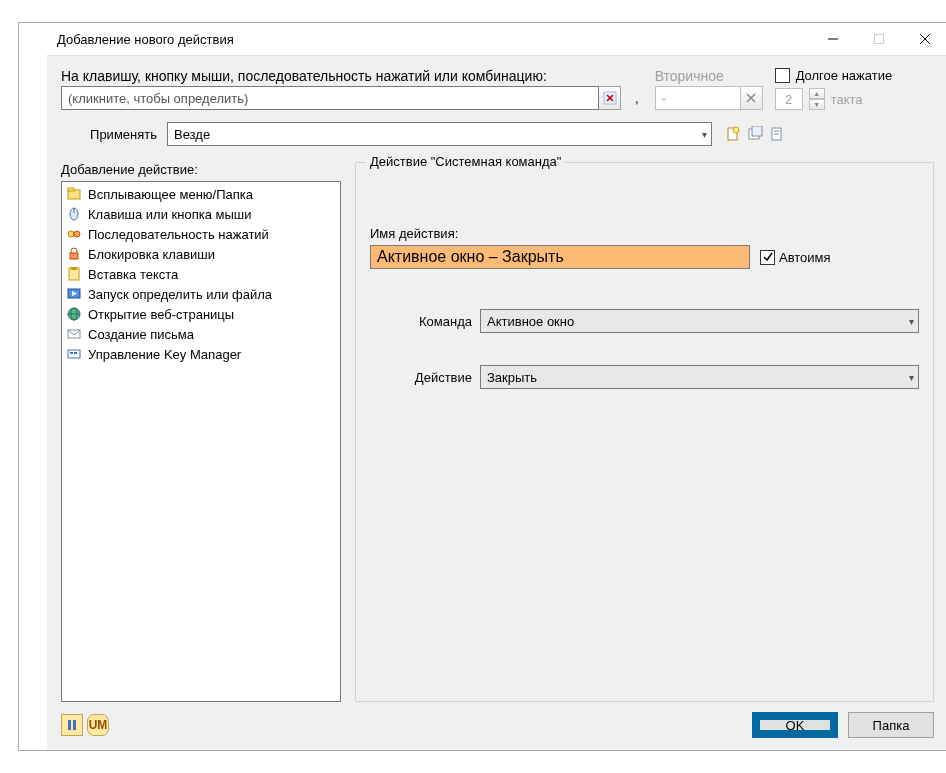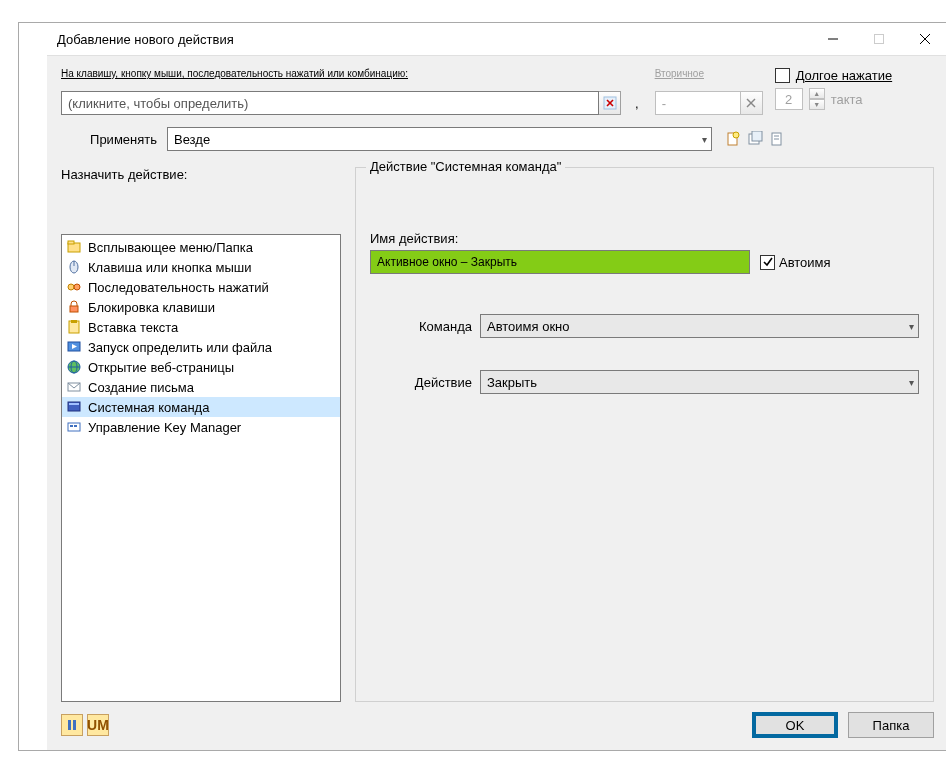--- a/index.html
+++ b/index.html
@@ -51,21 +51,21 @@
     position:relative;
   }
 
   
   .row1 {
     display:flex;
     align-items:flex-start;
     gap:10px;
   }
   .key-block { flex:0 0 560px; }
-  .label-line { font-size:10px; margin-bottom:12px;text-decoration:underline; }
+  .label-line { font-size:14px; margin-bottom:2px; }
   .key-input-row { display:flex; align-items:center; gap:0; }
   .key-input {
     flex:1;
     height:24px;
     border:1px solid #7a7a7a;
     background:#fff;
     padding: 2px 6px;
     font-size:13px;
     color:#555;
     font-family:inherit;
@@ -93,21 +93,21 @@
   .sec-clear {
     width:22px; height:24px;
     border:1px solid #bfbfbf;
     border-left:none;
     background:linear-gradient(#fefefe,#e8e8e8);
     display:flex; align-items:center; justify-content:center;
     color:#888;
   }
 
   .longpress-block { flex:1; }
-  .lp-check-row { display:flex; align-items:center; gap:6px; white-space:nowrap;text-decoration:underline; }
+  .lp-check-row { display:flex; align-items:center; gap:6px; white-space:nowrap; }
   .lp-check {
     width:15px; height:15px;
     border:1px solid #333;
     background:#fff;
   }
   .spin-row { display:flex; align-items:center; gap:6px; margin-top:5px; color:#a0a0a0; }
   .spin {
     width:28px; height:22px;
     border:1px solid #c0c0c0;
     background:#fff;
@@ -157,21 +157,20 @@
 
   
   .left-pane { flex:0 0 280px; display:flex; flex-direction:column; }
   .left-label { margin-bottom:4px; }
   .action-list {
     flex:1;
     border:1px solid #7a7a7a;
     background:#fff;
     overflow:hidden;
     padding:2px 0;
-    margin-top:48px;
   }
   .action-list .item {
     display:flex; align-items:center;
     height:20px;
     padding:0 4px;
     gap:6px;
     white-space:nowrap;
   }
   .action-list .item.selected {
     background:#cde8ff;
@@ -194,24 +193,24 @@
     position:absolute;
     top:-9px; left:10px;
     background:#f0f0f0;
     padding:0 4px;
   }
   .name-label { margin-bottom:4px;margin-top:45px; }
   .name-row { display:flex; align-items:center; gap:10px; }
   .name-input {
     width: 380px; height:24px;
     border:1px solid #7a7a7a;
-    background:#84cc16;
+    background:#fdba74;
     padding:2px 6px;
     font-family:inherit;
-    font-size:12px;
+    font-size:16px;
   }
   .auto-check-row { display:flex; align-items:center; gap:4px; }
   .auto-check {
     width:15px; height:15px;
     border:1px solid #333;
     background:#fff;
     display:flex; align-items:center; justify-content:center;
   }
   .auto-check svg { display:block; }
 
@@ -246,21 +245,21 @@
   }
   .bottom-bar .spacer { flex:1; }
   .dlg-btn {
     width:86px; height:26px;
     border:1px solid #a0a0a0;
     background:#e1e1e1;
     display:flex; align-items:center; justify-content:center;
     margin-left:10px;
   }
   .dlg-btn.default {
-    border:4px solid #0369a1;
+    border:8px solid #0369a1;
   }
 </style>
 </head>
 <body>
 
 <div class="window">
 
   <div class="titlebar">
     <div class="title">Добавление нового действия</div>
     <div class="win-btn">
@@ -356,21 +355,21 @@
               <line x1="5" y1="5" x2="10" y2="5" stroke="#8090a0"></line>
               <line x1="5" y1="8" x2="10" y2="8" stroke="#8090a0"></line>
             </svg>
         </div>
       </div>
     </div>
 
     <div class="body-split">
 
       <div class="left-pane">
-        <div class="left-label">Назначить действие:</div>
+        <div class="left-label">Добавление действие:</div>
         <div class="action-list" id="action-list">
             <div class="item">
               <span class="li-icon">
                 <svg width="16" height="16">
                   <rect x="2" y="4" width="12" height="9" fill="#ffe08a" stroke="#c8a000"></rect>
                   <rect x="2" y="2" width="6" height="3" fill="#ffe08a" stroke="#c8a000"></rect>
                 </svg>
               </span>
               <span>Всплывающее меню/Папка</span>
             </div>
@@ -430,29 +429,20 @@
               <span>Открытие веб-страницы</span>
             </div>
             <div class="item">
               <span class="li-icon">
                 <svg width="16" height="16">
                   <rect x="2" y="4" width="12" height="8" fill="#fff" stroke="#8090a0"></rect>
                   <polyline points="2,4 8,9 14,4" fill="none" stroke="#8090a0"></polyline>
                 </svg>
               </span>
               <span>Создание письма</span>
-            </div>
-            <div class="item selected">
-              <span class="li-icon">
-                <svg width="16" height="16">
-                  <rect x="2" y="3" width="12" height="9" fill="#4060c0" stroke="#203080"></rect>
-                  <rect x="3" y="4" width="10" height="2" fill="#a0c0ff"></rect>
-                </svg>
-              </span>
-              <span>Системная команда</span>
             </div>
             <div class="item">
               <span class="li-icon">
                 <svg width="16" height="16">
                   <rect x="2" y="4" width="12" height="8" fill="#fff" stroke="#4070c0"></rect>
                   <rect x="4" y="6" width="3" height="2" fill="#4070c0"></rect>
                   <rect x="8" y="6" width="3" height="2" fill="#4070c0"></rect>
                 </svg>
               </span>
               <span>Управление Key Manager</span>
@@ -473,21 +463,21 @@
                     <polyline points="2,6 5,9 10,2" fill="none" stroke="#000" stroke-width="1.6"></polyline>
                   </svg>
               </div>
               <span>Автоимя</span>
             </div>
           </div>
 
           <div class="param-row" style="margin-top:40px;">
             <div class="plabel">Команда</div>
             <div class="param-select">
-              <span>Автоимя окно</span>
+              <span>Активное окно</span>
               <span class="chevron">▾</span>
             </div>
           </div>
 
           <div class="param-row">
             <div class="plabel">Действие</div>
             <div class="param-select">
               <span>Закрыть</span>
               <span class="chevron">▾</span>
             </div>
@@ -499,21 +489,21 @@
     </div>
 
     <div class="bottom-bar">
       <div class="bl-icons">
         <div class="bicon">
           <svg width="10" height="12">
               <rect x="1" y="1" width="3" height="10" fill="#4070c0"></rect>
               <rect x="6" y="1" width="3" height="10" fill="#4070c0"></rect>
             </svg>
         </div>
-        <div class="bicon" style="font-size:14px;font-weight:bold;color:#905000;">UM</div>
+        <div class="bicon" style="font-size:12px;font-weight:bold;color:#905000;border-radius:7px;">UM</div>
       </div>
       <div class="spacer"></div>
       <div class="dlg-btn default">OK</div>
       <div class="dlg-btn">Папка</div>
     </div>
 
   </div>
 </div>
 
 </body></html>

